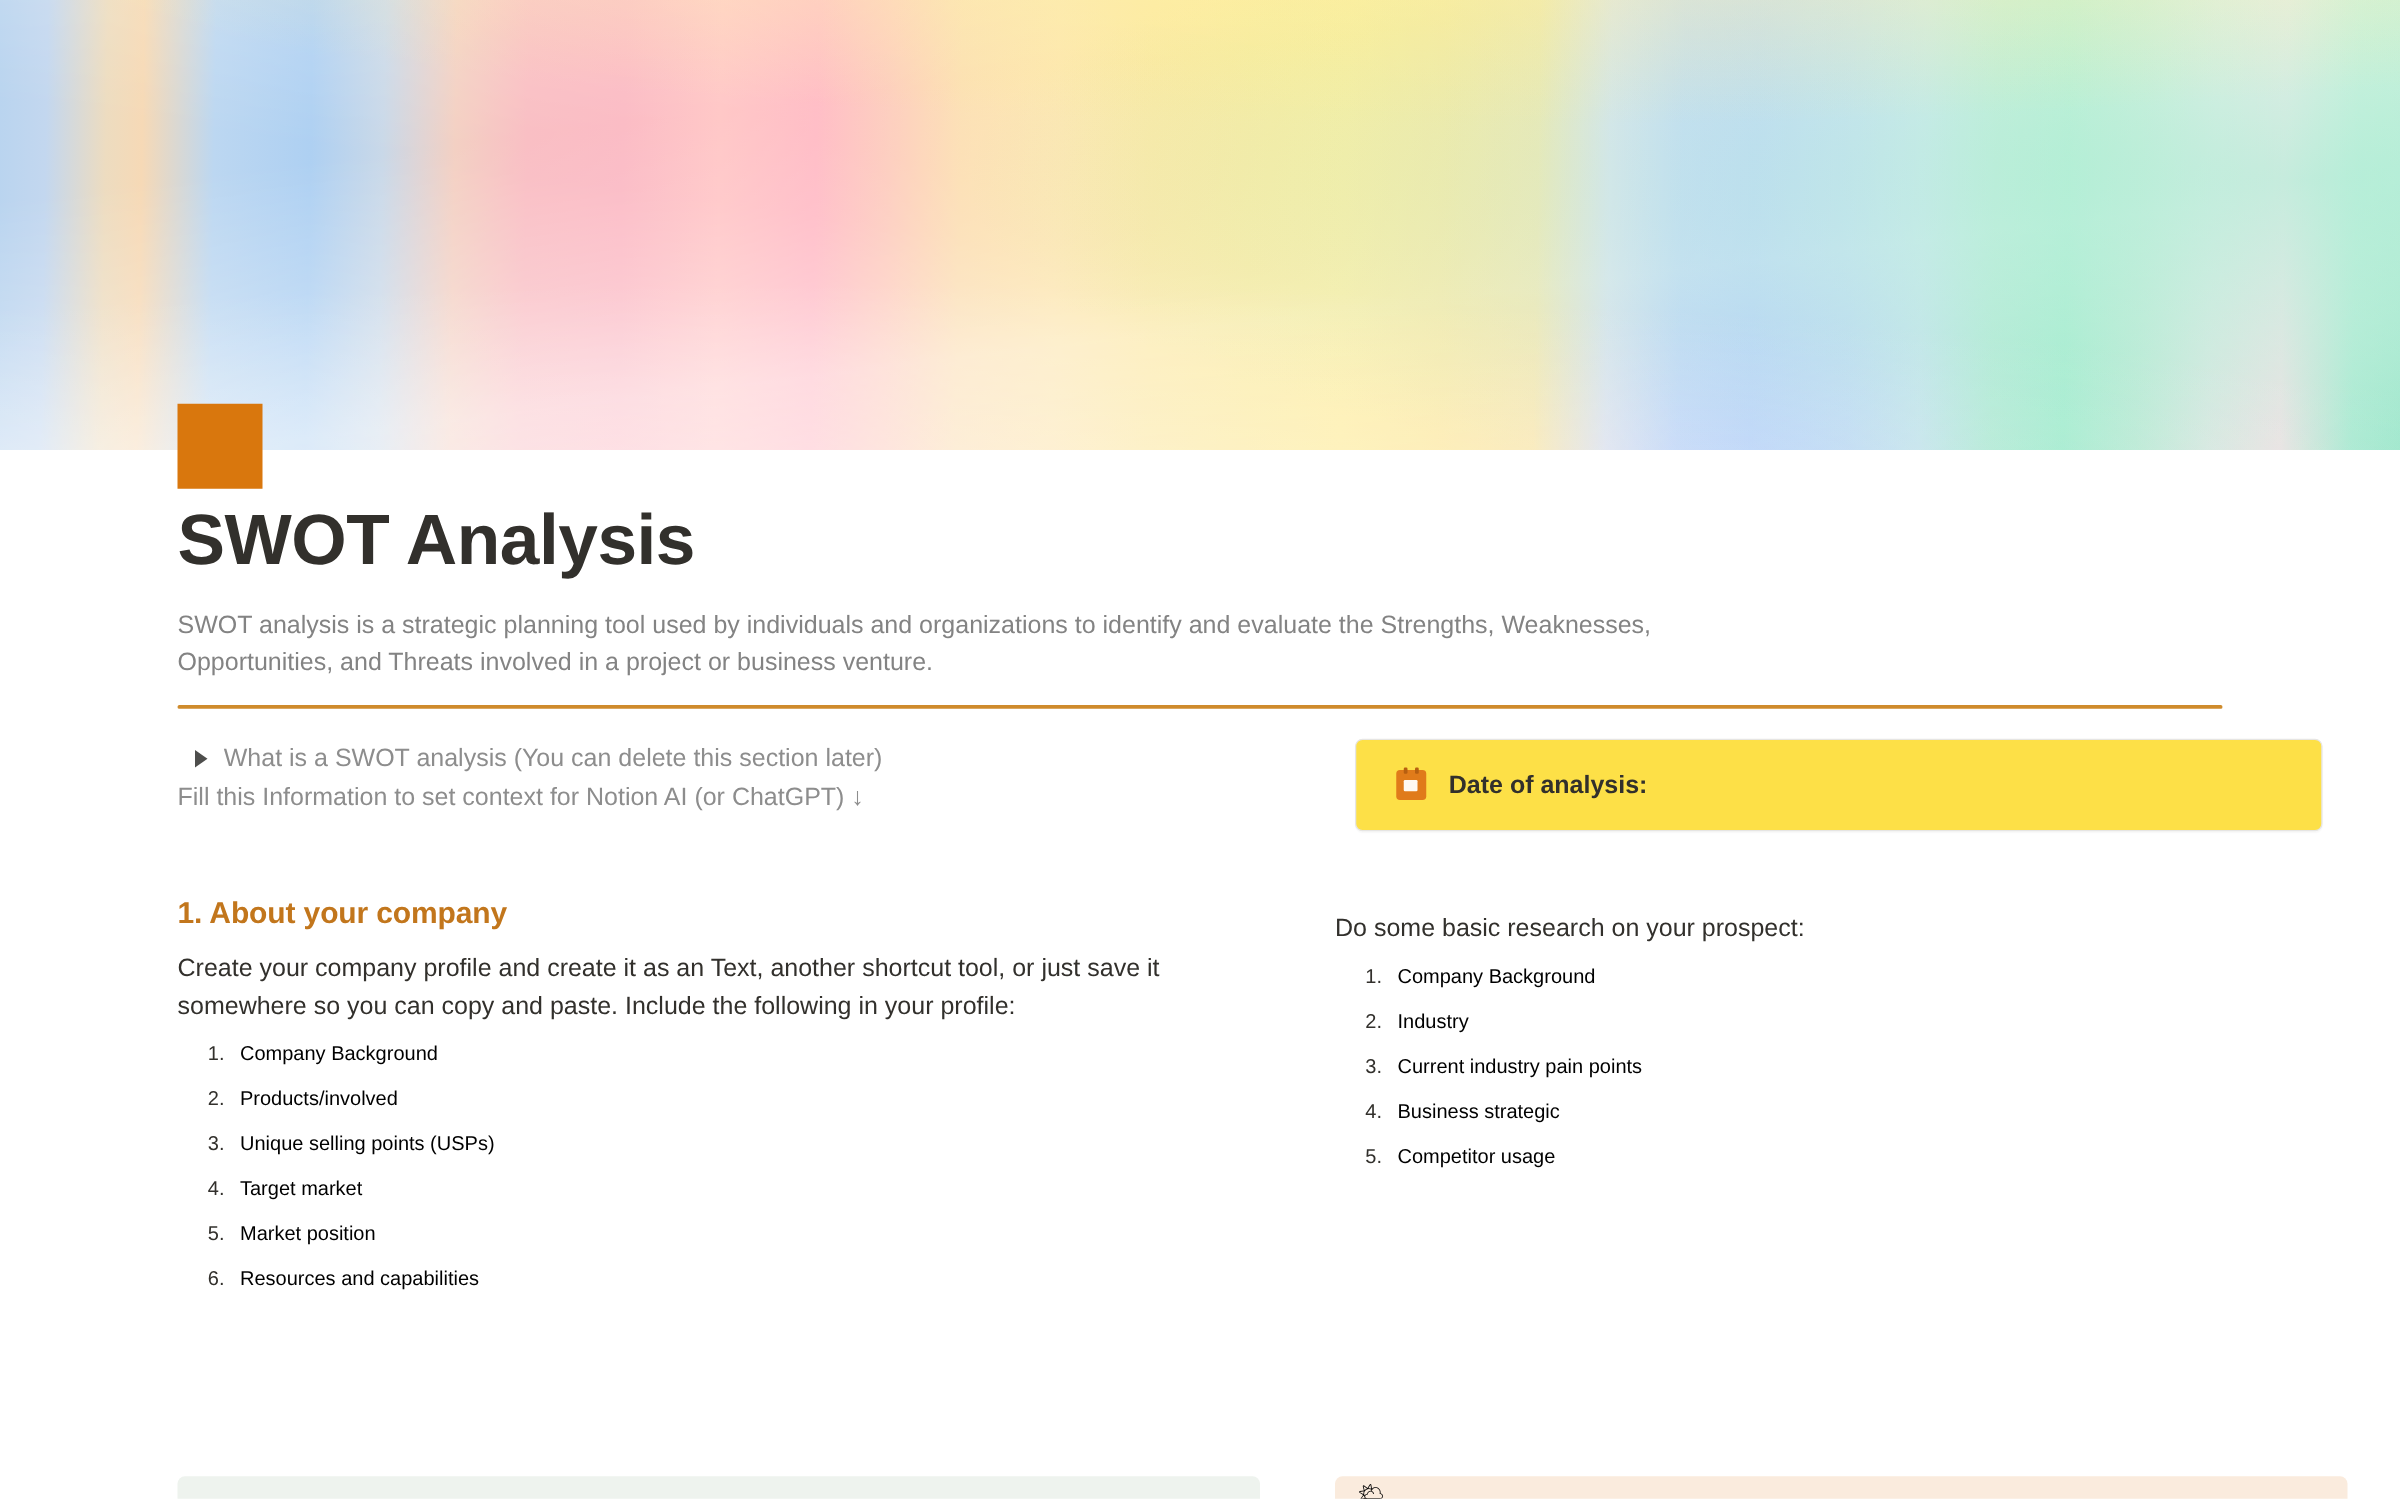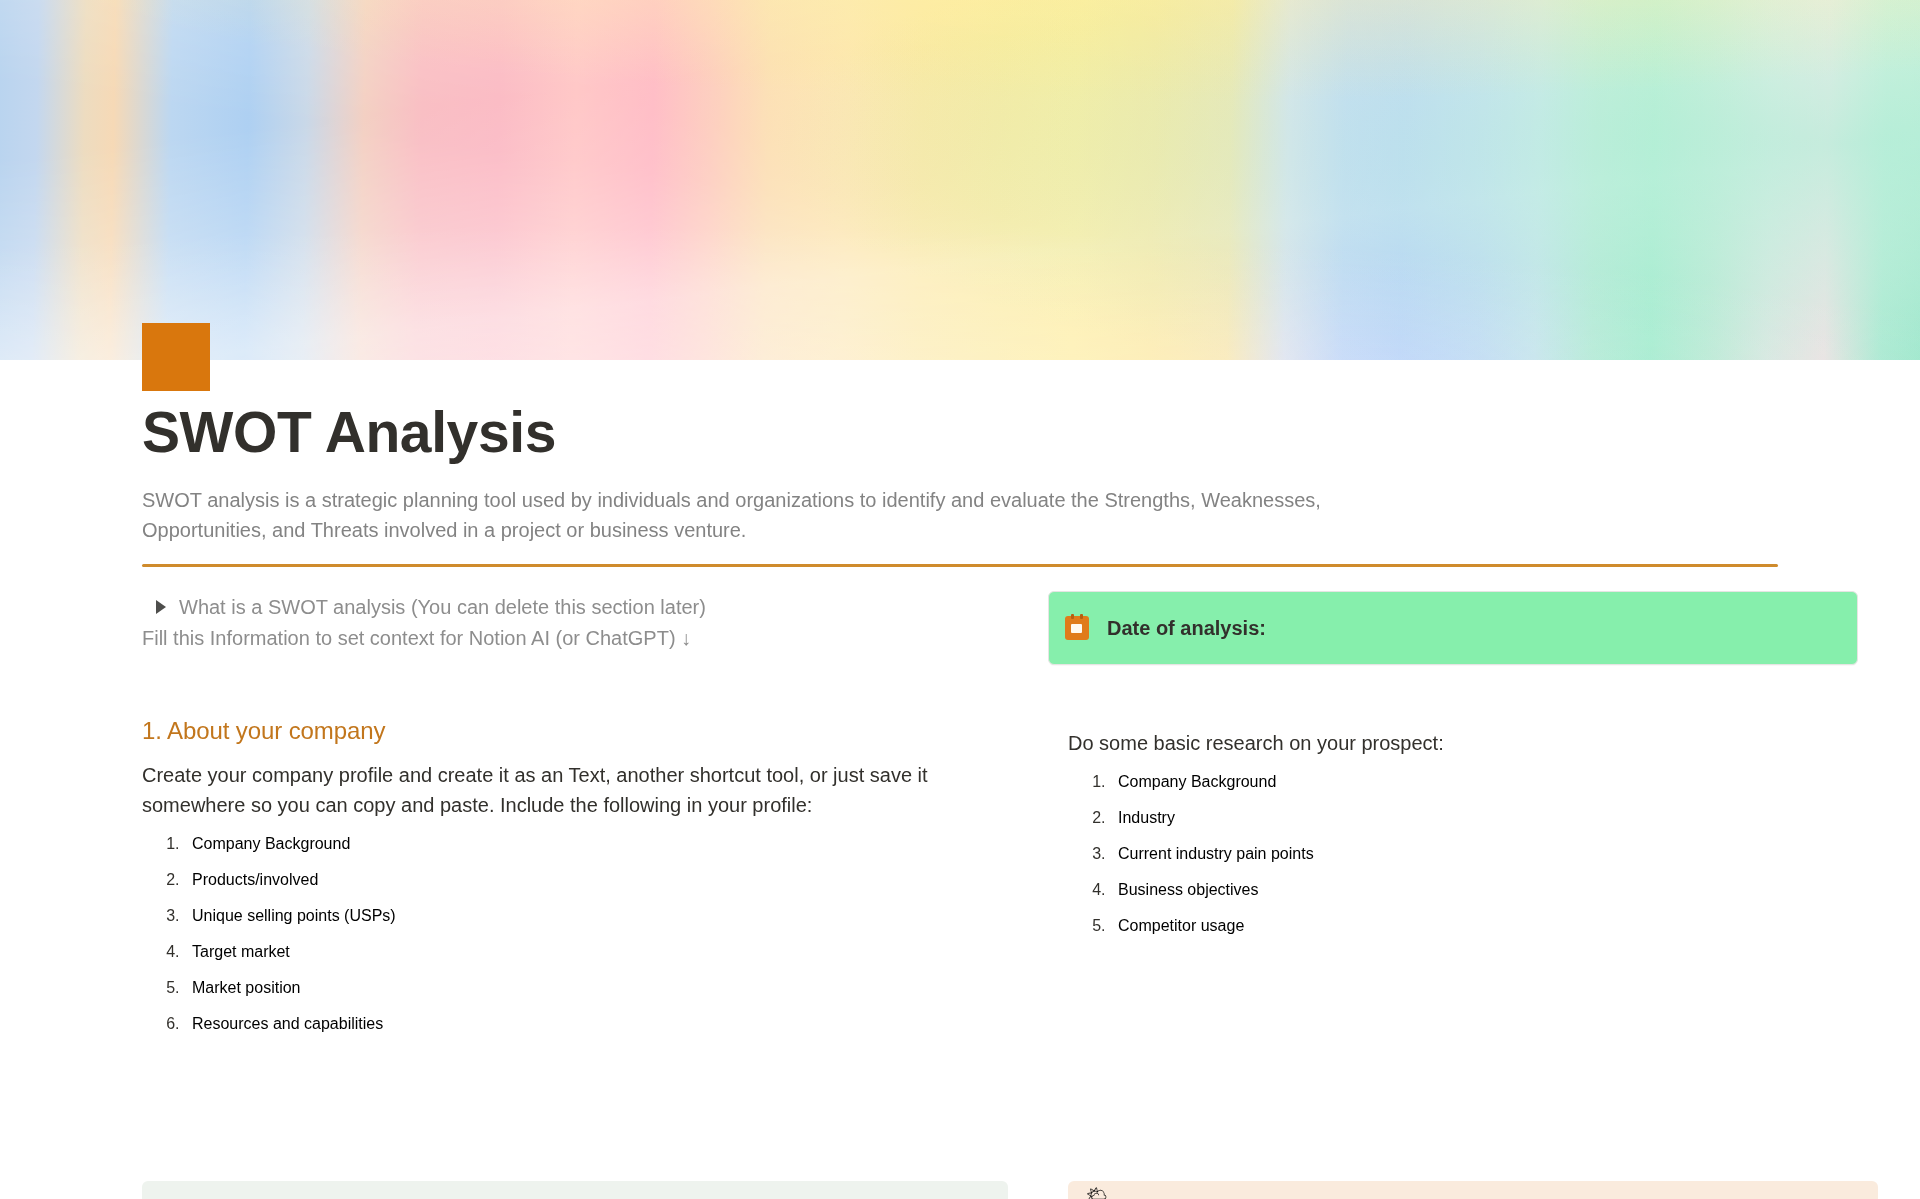--- a/index.html
+++ b/index.html
@@ -164,26 +164,27 @@
     font-size: 20px;
     line-height: 1.5;
     color: #8d8d8d;
   }
 
   
   .callout {
     display: flex;
     align-items: center;
     gap: 18px;
-    background: #86efac;
+    background: #fde047;
     border: 1px solid #e6e5e3;
     border-radius: 6px;
-    padding: 22px 16px;
+    padding: 22px 32px;
     min-height: 62px;
     box-shadow: 0 1px 1px rgba(15,15,15,0.03);
+    margin-left: 36px;
   }
   .callout-emoji {
     flex: 0 0 auto;
     width: 24px; height: 24px;
     position: relative;
   }
   .callout-label {
     font-size: 20px;
     font-weight: bold;
     color: #32302c;
@@ -191,21 +192,21 @@
   }
 
   
   .sections {
     display: flex;
     margin-top: 50px;
     gap: 60px;
   }
   .sec-heading {
     font-size: 24px;
-    font-weight: normal;
+    font-weight: bold;
     color: #c2761c;
     line-height: 1.3;
     letter-spacing: -0.1px;
   }
   .sec-para {
     margin-top: 13px;
     font-size: 20px;
     line-height: 1.53;
     color: #32302c;
   }
@@ -333,21 +334,21 @@
           <li>Resources and capabilities</li>
         </ol>
       </div>
 
       <div class="col-right">
         <div class="sec-para">Do some basic research on your prospect:</div>
         <ol class="sec-list">
           <li>Company Background</li>
           <li>Industry</li>
           <li>Current industry pain points</li>
-          <li>Business objectives</li>
+          <li>Business strategic</li>
           <li>Competitor usage</li>
         </ol>
       </div>
 
     </div>
   </div>
 
   <div class="bottom-row">
     <div class="bottom-box strengths">
       <span class="bottom-emoji"></span>

